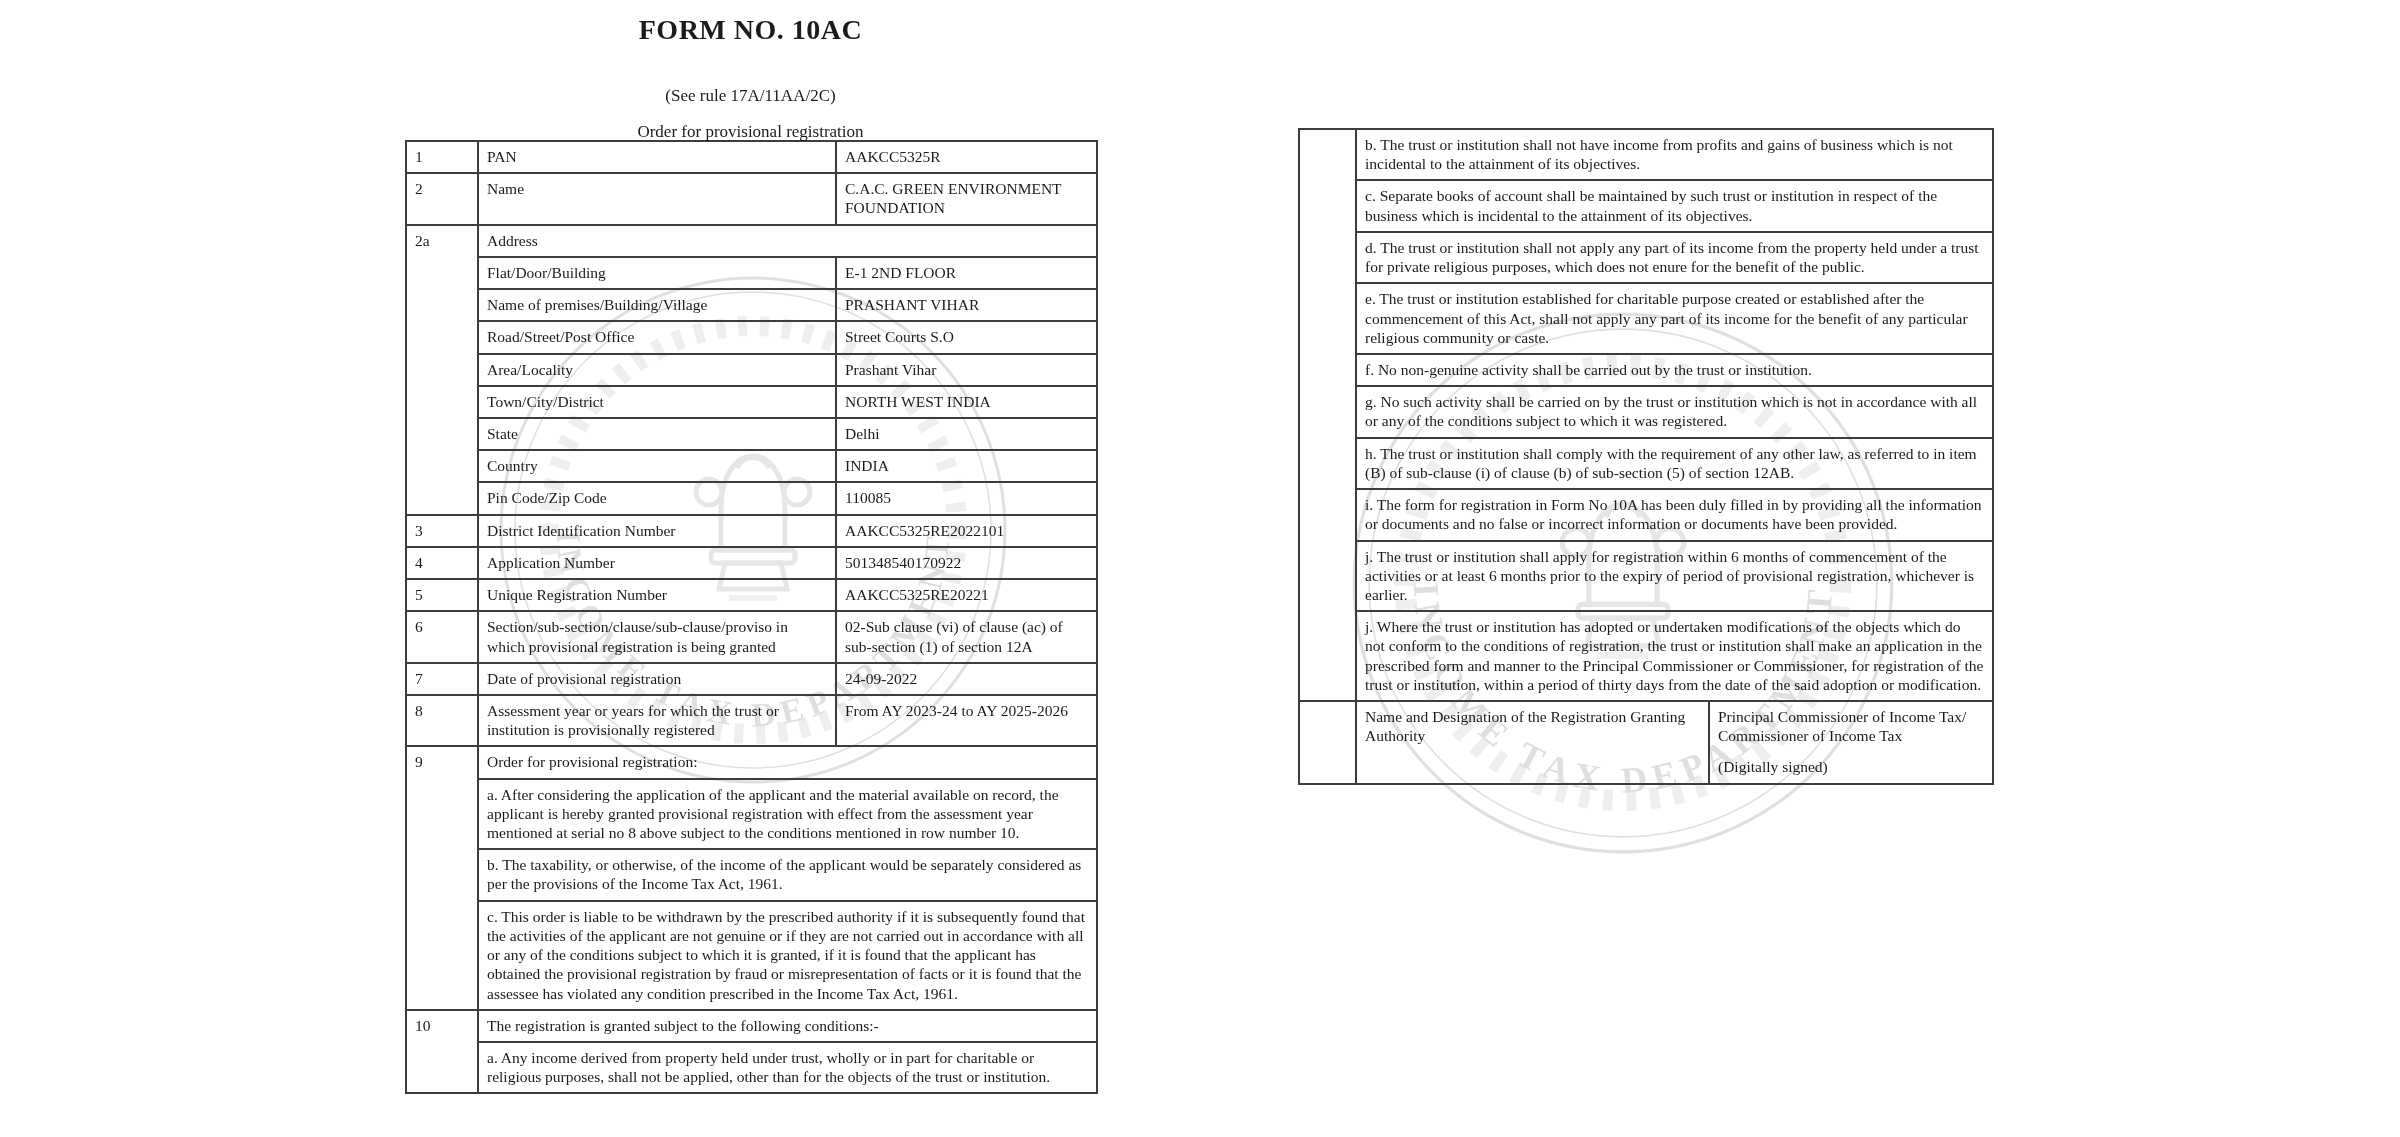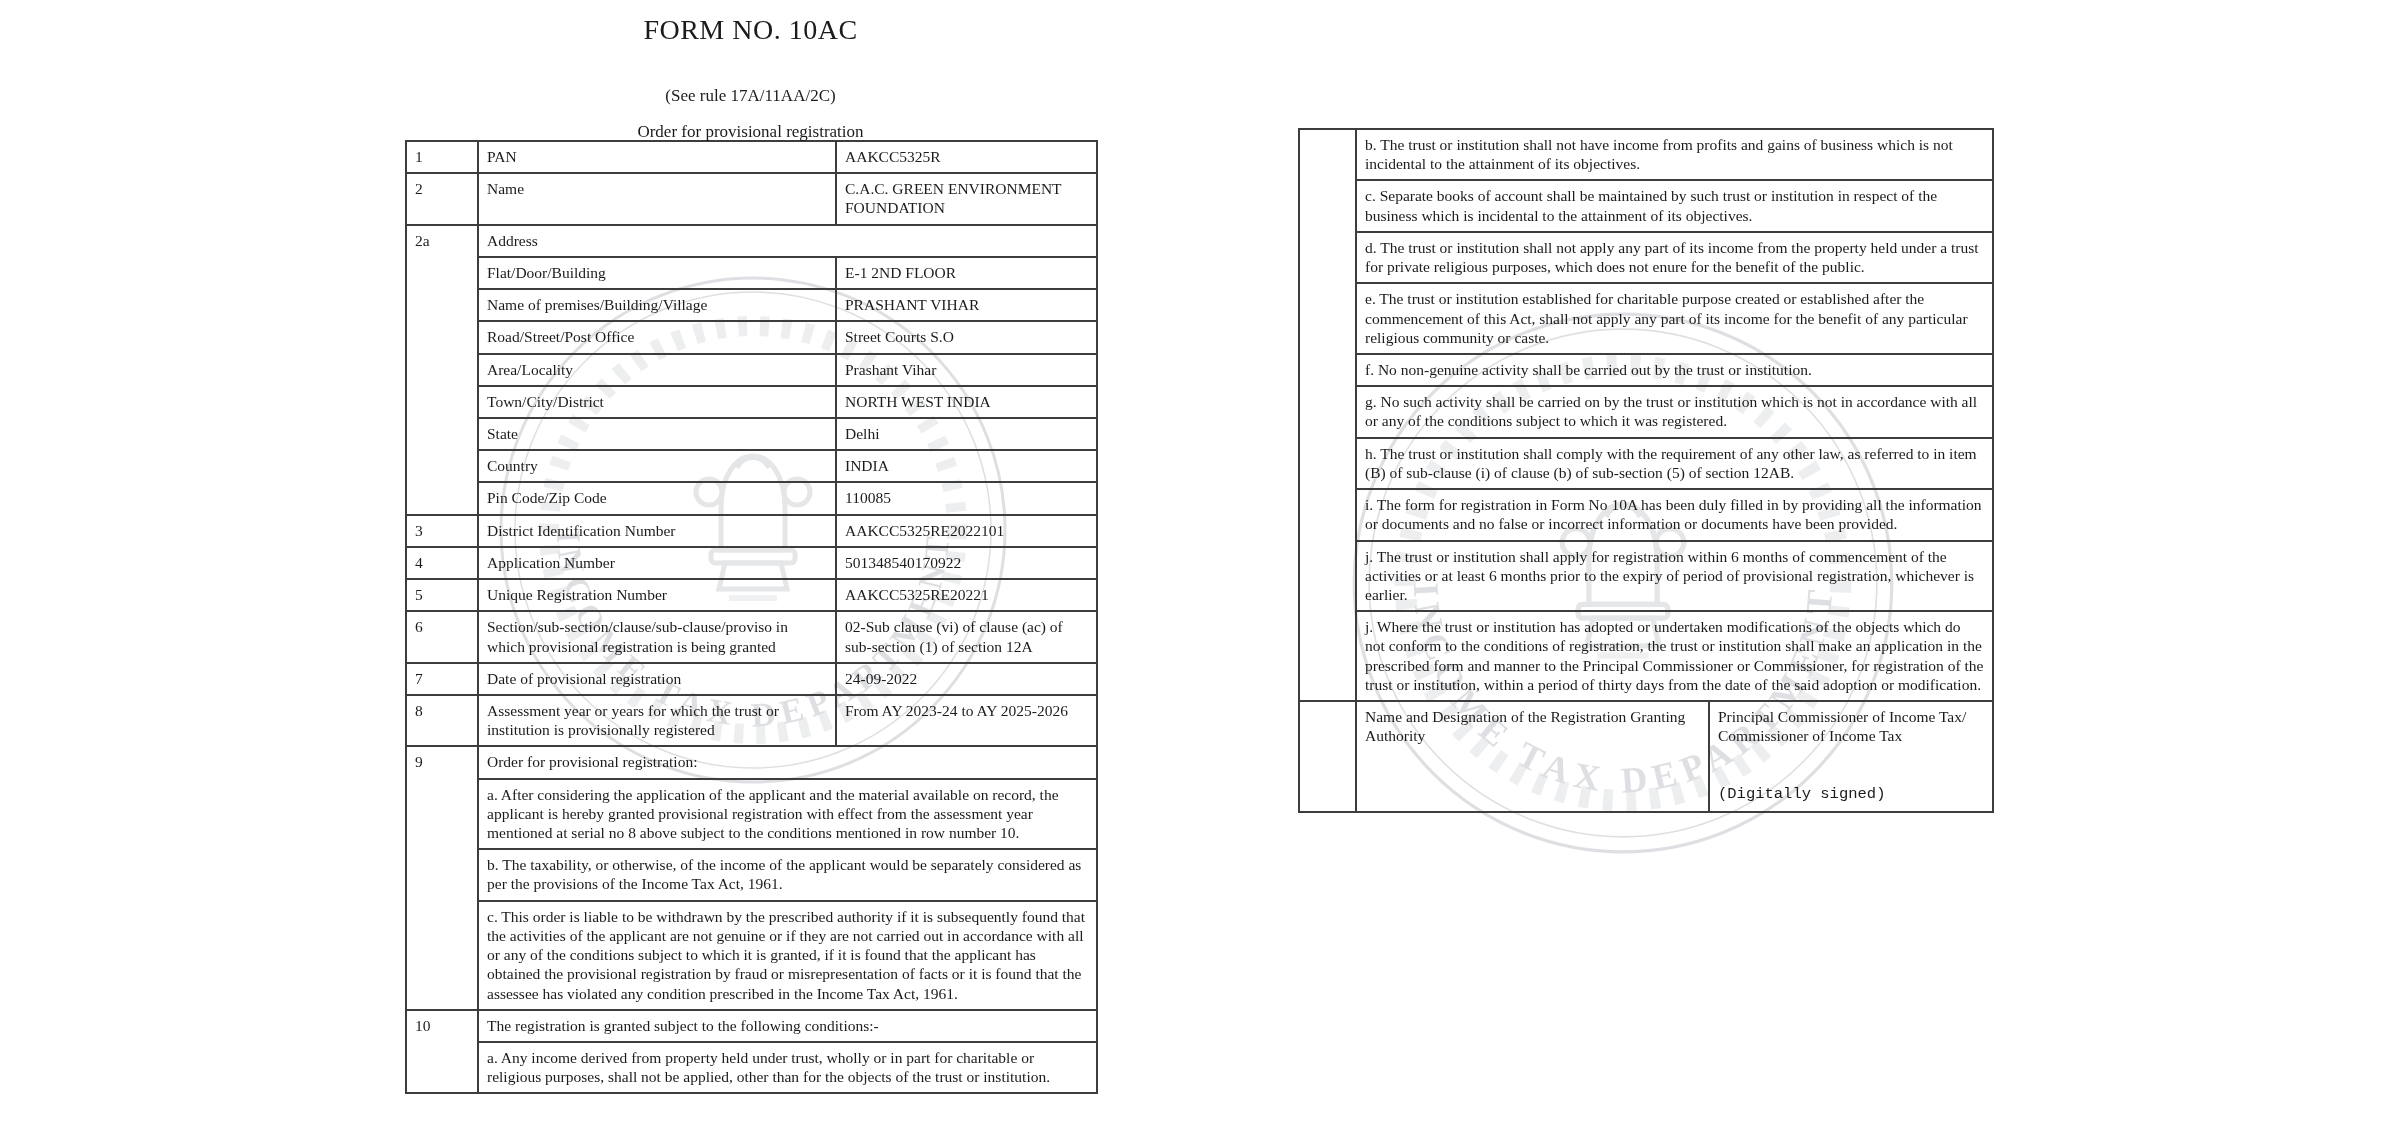--- a/index.html
+++ b/index.html
@@ -4,32 +4,32 @@
 <style>
   html,body{margin:0;padding:0;background:#ffffff;}
   .canvas{position:relative;width:2400px;height:1137px;background:#ffffff;overflow:hidden;
           font-family:"Liberation Serif", serif;color:#1b1b1b;}
   
   .wm{position:absolute;z-index:0;opacity:.45;}
   .wm-left{left:453px;top:230px;}
   .wm-right{left:1303px;top:263px;}
   
   .doc-header{position:absolute;left:405px;top:14px;width:691px;text-align:center;z-index:2;}
-  .form-title{font-weight:normal;font-size:28px;letter-spacing:.5px;}
+  .form-title{font-weight:bold;font-size:28px;letter-spacing:.5px;}
   .rule-note{margin-top:40px;font-size:17px;}
   .subtitle{margin-top:16px;font-size:17px;}
   
   table.tbl{position:absolute;z-index:1;border-collapse:collapse;table-layout:fixed;
             font-size:15.5px;line-height:1.24;background:transparent;}
   table.tbl td{border:2px solid #3d3d3d;padding:5px 8px 6px;vertical-align:top;
                word-wrap:break-word;background:transparent;}
   .left-tbl{left:405px;top:140px;width:691px;}
   .right-tbl{left:1298px;top:128px;width:694px;}
   td.num{padding-left:7px;}
-  .sig-note{margin-top:40px;font-family:Liberation Mono, monospace;}
+  .sig-note{margin-top:12px;}
 </style>
 </head>
 <body>
 
 <div class="canvas">
 
   <svg class="wm wm-left" width="600" height="600" viewBox="0 0 600 600" aria-hidden="true">
     <g id="seal" fill="none" stroke="#b4bac0">
       <circle cx="300" cy="300" r="252" stroke-width="3"></circle>
       <circle cx="300" cy="300" r="238" stroke-width="1.5"></circle>

